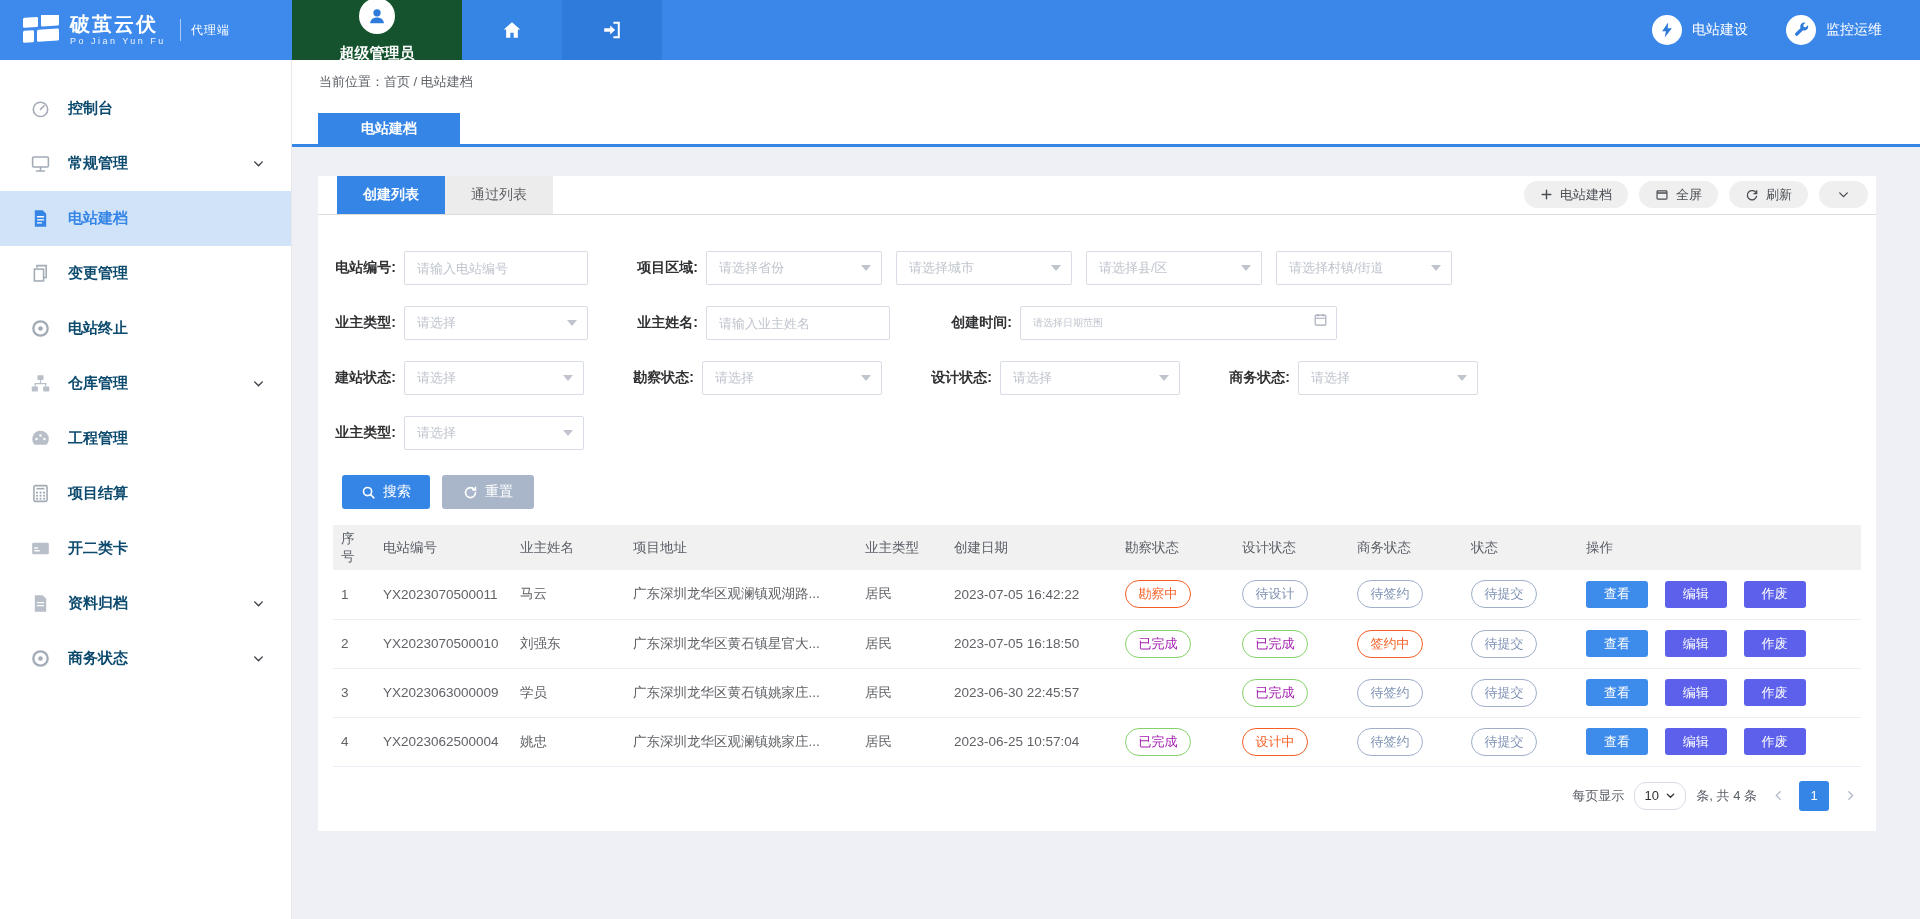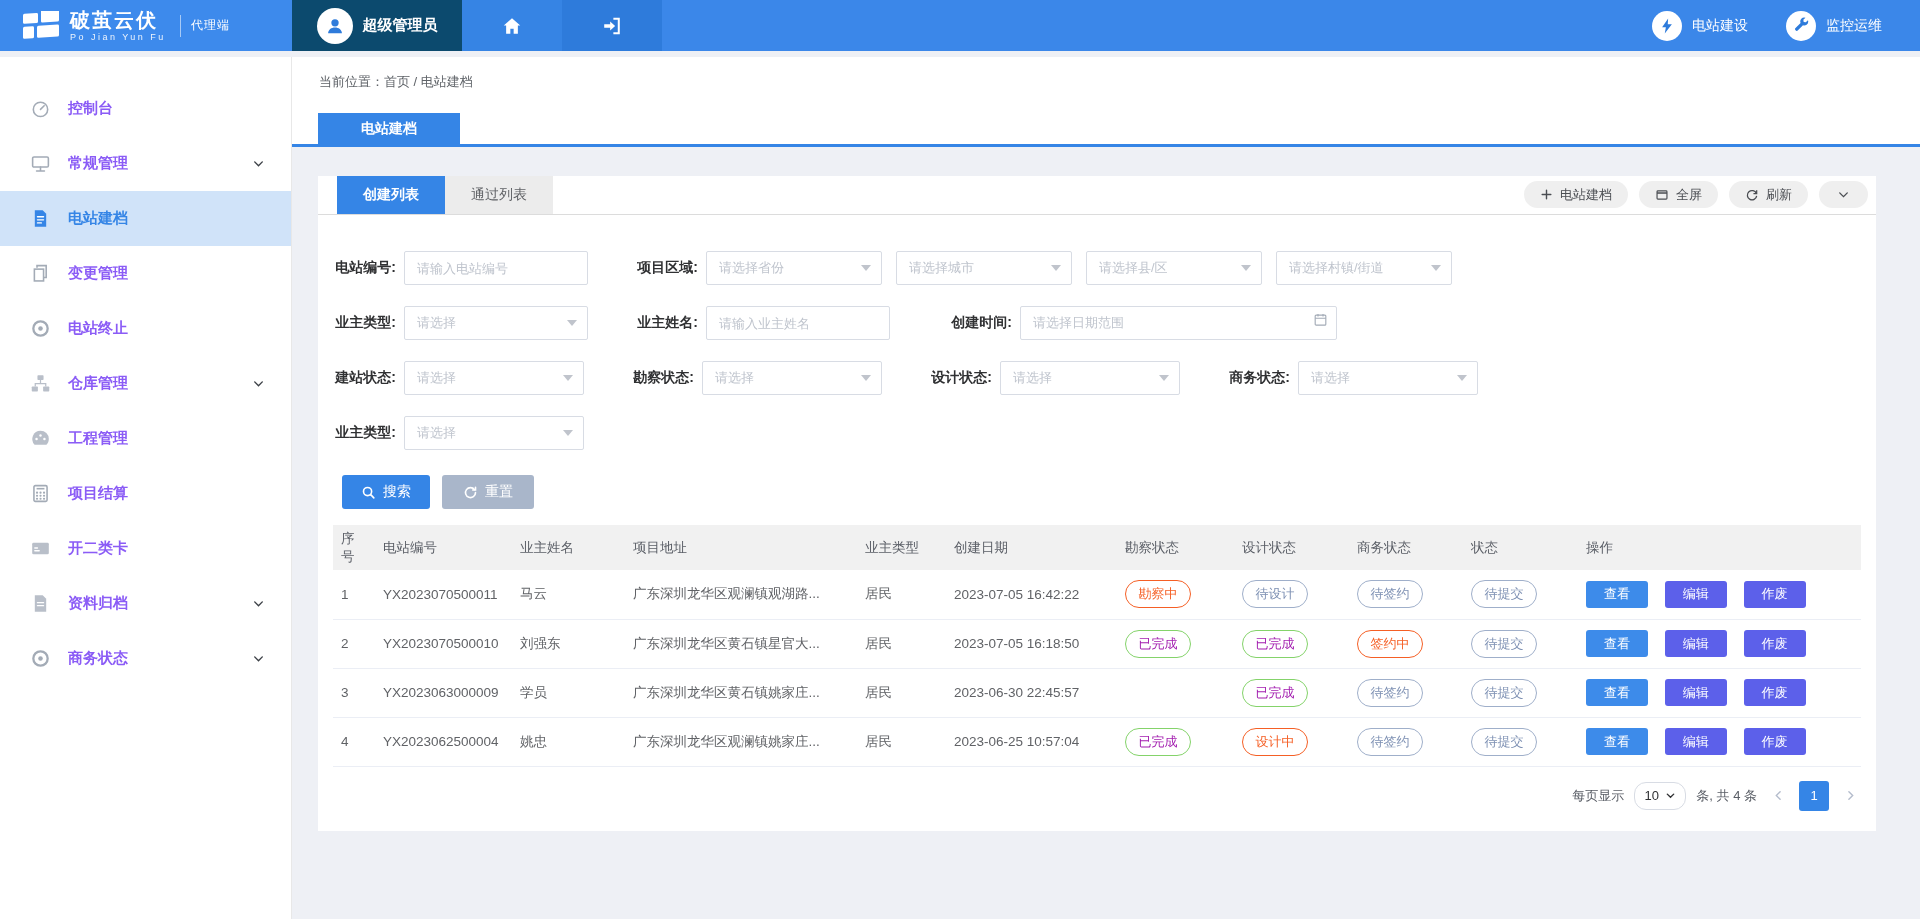--- a/index.html
+++ b/index.html
@@ -1,43 +1,43 @@
 <!DOCTYPE html>
 <html><head>
 <meta charset="utf-8">
 <style>
   * { margin:0; padding:0; box-sizing:border-box; }
   html,body { width:1920px; height:919px; overflow:hidden; }
   body { font-family:"Liberation Sans","DejaVu Sans",sans-serif; font-size:14px; background:#eef0f5; color:#333; }
 
   
-  .header { position:absolute; left:0; top:0; width:1920px; height:51px; background:#3b87e9; display:flex; align-items:stretch; z-index:10; }
+  .header { position:absolute; left:0; top:0; width:1920px; height:60px; background:#3b87e9; display:flex; align-items:stretch; z-index:10; }
   .brand { width:292px; background:#3d8aec; display:flex; align-items:center; padding-left:22px; flex:none; }
   .brand-logo { width:38px; height:30px; margin-right:10px; flex:none; }
   .brand-text { color:#fff; line-height:1; }
   .brand-title { font-size:20px; font-weight:bold; letter-spacing:2px; }
   .brand-sub { font-size:9px; letter-spacing:2.5px; margin-top:3px; opacity:.9; }
   .brand-divider { width:1px; height:22px; background:rgba(255,255,255,.55); margin:0 10px 0 14px; }
   .brand-badge { color:#fff; font-size:12px; letter-spacing:1px; }
   .hsec { display:flex; align-items:center; justify-content:center; flex:none; }
-  .hsec-user { width:170px; background:#0c4a6e; gap:10px; }
+  .hsec-user { width:170px; background:#14532d; gap:10px;flex-direction:column; }
   .avatar { width:36px; height:36px; border-radius:50%; background:#fff; display:flex; align-items:center; justify-content:center; flex:none; }
   .user-name { color:#fff; font-size:15px; font-weight:bold; }
   .hsec-home { width:100px; background:#3684e4; }
   .hsec-logout { width:100px; background:#2e7bdb; }
   .hspacer { flex:1; }
   .hlink { display:flex; align-items:center; gap:10px; margin-right:38px; cursor:pointer; }
   .hlink-circle { width:30px; height:30px; border-radius:50%; background:#fff; display:flex; align-items:center; justify-content:center; }
   .hlink-label { color:#fff; font-size:14px; }
 
   
   .sidebar { position:absolute; left:0; top:57px; width:292px; height:862px; background:#fff; border-right:1px solid #e8e8e8; padding-top:24px; }
   .side-item { height:55px; display:flex; align-items:center; padding:0 26px 0 30px; cursor:pointer; }
   .side-item .s-icon { width:22px; height:22px; margin-right:16px; flex:none; display:flex; align-items:center; }
-  .side-item .s-label { font-size:15px; font-weight:bold; color:#8b5cf6; flex:1; }
+  .side-item .s-label { font-size:15px; font-weight:bold; color:#0c4a6e; flex:1; }
   .side-item .s-chevron { flex:none; }
   .side-item.active { background:#d0e3f9; }
   .side-item.active .s-label { color:#3585e6; }
 
   
   .content { position:absolute; left:292px; top:57px; width:1628px; height:862px; }
   .topbar { background:#fff; height:90px; position:relative; border-bottom:3px solid #3585e6; }
   .breadcrumb { position:absolute; left:27px; top:16px; font-size:13px; color:#5f6368; }
   .page-tab { position:absolute; left:26px; bottom:0; width:142px; height:31px; background:#3585e6; color:#fff; font-size:14px; font-weight:bold; display:flex; align-items:center; justify-content:center; cursor:pointer; }
 
@@ -57,21 +57,21 @@
   .fgroup:last-child { margin-right:0; }
   .fgroup.wide-gap { margin-left:12px; }
   .fl { width:70px; text-align:right; padding-right:8px; font-weight:bold; font-size:14px; color:#303133; flex:none; }
   .inp, .sel { height:34px; border:1px solid #d8dce4; background:#fff; border-radius:2px; font-size:13px; }
   .inp { padding:0 12px; color:#606266; font-family:inherit; outline:none; }
   .inp::placeholder { color:#bfc4cd; }
   .sel { display:flex; align-items:center; justify-content:space-between; padding:0 10px 0 12px; color:#bfc4cd; cursor:pointer; }
   .sel .caret { width:0; height:0; border-left:5px solid transparent; border-right:5px solid transparent; border-top:6px solid #c0c4cc; flex:none; margin-left:6px; }
   .sel-group { display:flex; gap:14px; }
   .w184 { width:184px; } .w176 { width:176px; } .w180 { width:180px; }
-  .date-inp { width:317px; position:relative; display:flex; align-items:center; padding:0 34px 0 12px; color:#bfc4cd; border:1px solid #d8dce4; height:34px; background:#fff; border-radius:2px; font-size:13px; cursor:pointer; }
+  .date-inp { width:317px; position:relative; display:flex; align-items:center; padding:0 34px 0 12px; color:#bfc4cd; border:1px solid #d8dce4; height:34px; background:#fff; border-radius:2px; font-size:10px; cursor:pointer; }
   .date-inp .cal { position:absolute; right:8px; top:5px; }
 
   .btn-row { display:flex; gap:12px; padding:4px 0 16px 24px; }
   .btn { height:34px; border:none; border-radius:3px; color:#fff; font-size:14px; display:flex; align-items:center; justify-content:center; gap:7px; cursor:pointer; font-family:inherit; }
   .btn-search { width:88px; background:#3585e6; }
   .btn-reset { width:92px; background:#a9b6ca; }
 
   
   .tbl-wrap { margin:0 15px; }
   table { width:100%; border-collapse:collapse; table-layout:fixed; }

